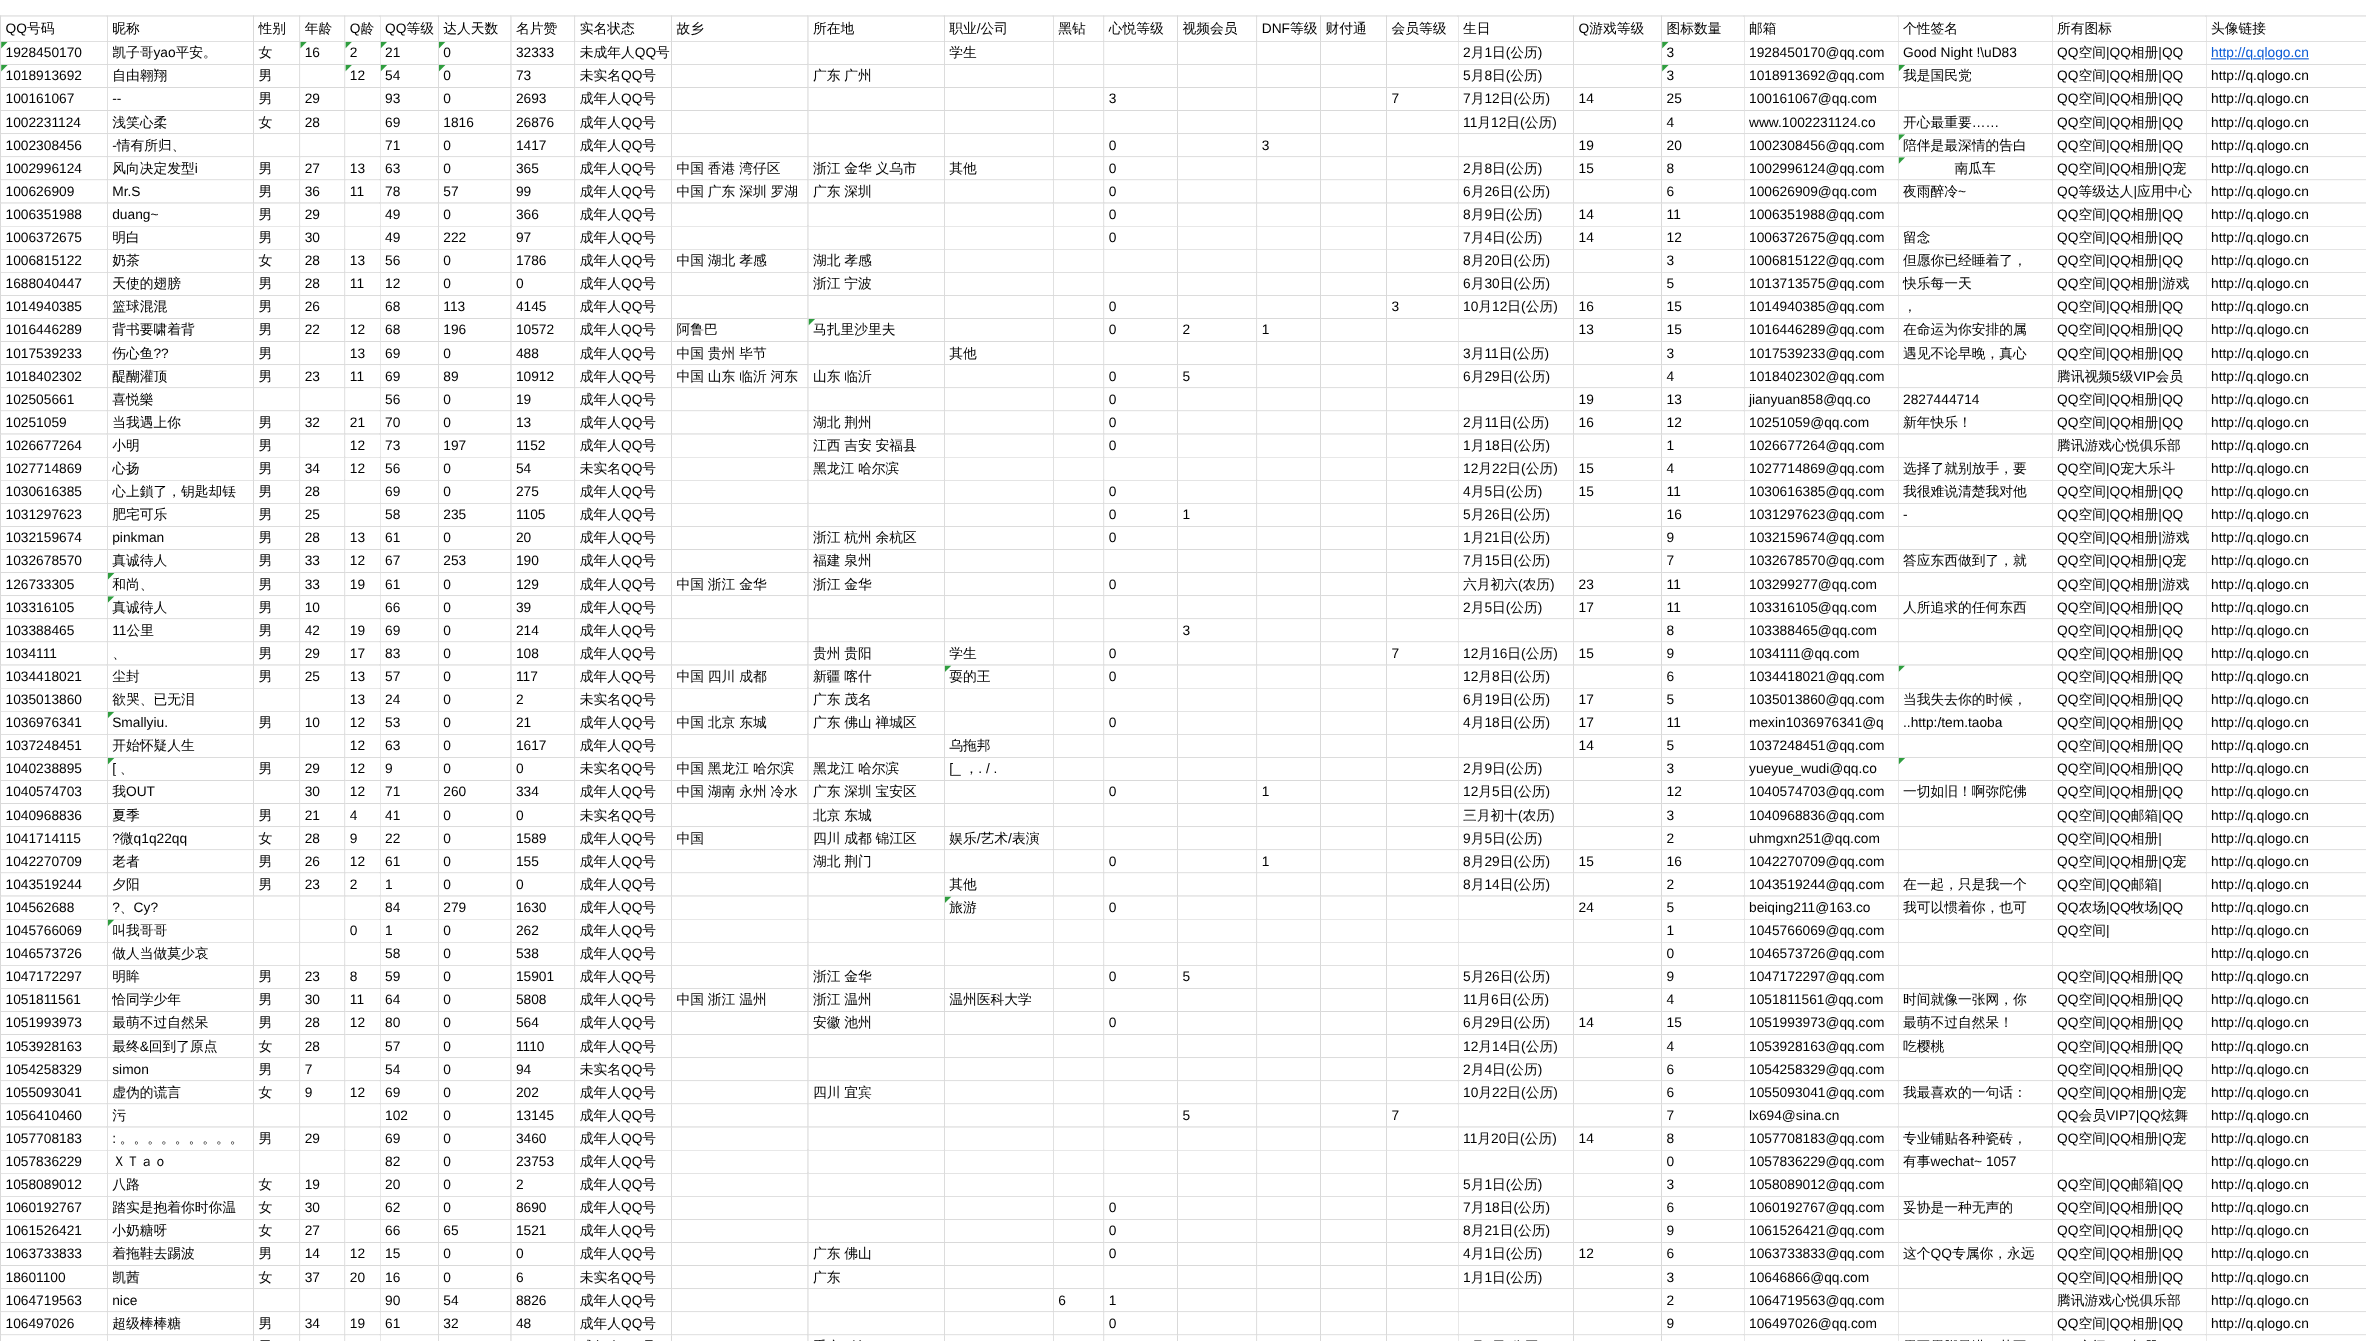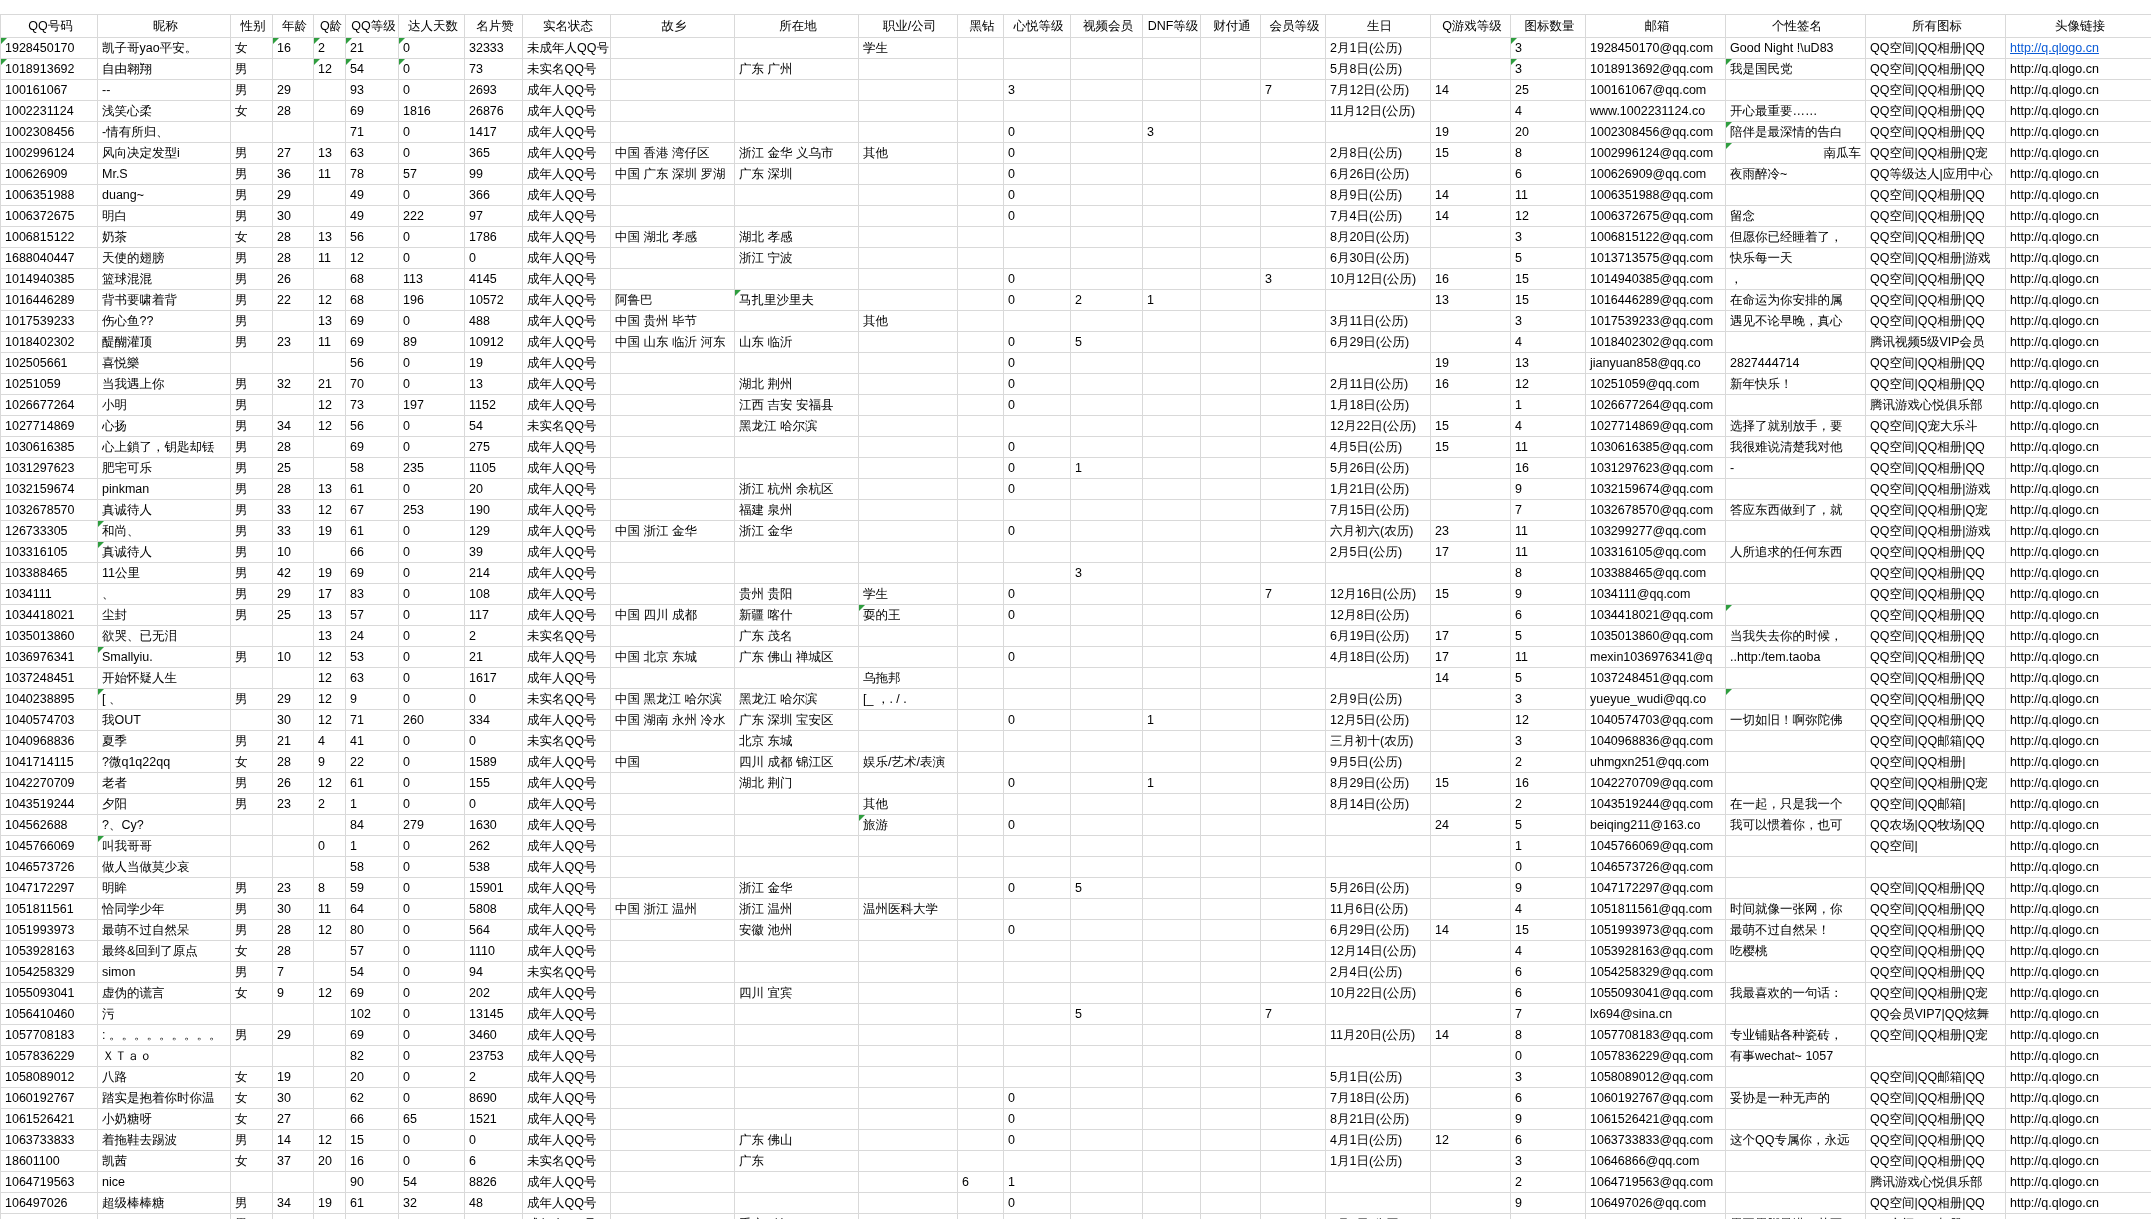--- a/index.html
+++ b/index.html
@@ -11,27 +11,27 @@
   table.sheet{border-collapse:collapse;table-layout:fixed;width:2151px;}
   th,td{
     border:1px solid #d9d9d9;
     height:20px;line-height:19px;
     padding:0 1px 0 4px;
     font-size:12.5px;font-weight:normal;
     color:#000;text-align:left;vertical-align:middle;
     white-space:nowrap;overflow:hidden;
     position:relative;background:#fff;
   }
-  thead th{height:22px;line-height:21px;text-align:center;}
+  thead th{height:22px;line-height:21px;}
   td.tri::before{
     content:"";position:absolute;top:0;left:0;width:0;height:0;
     border-top:6px solid #2f9e3f;border-right:6px solid transparent;
   }
   td .link{color:#0b5bd6;text-decoration:underline;cursor:pointer;}
-  td.right{text-align:right;padding-right:4px;}
+  td.right{text-align:center;padding-right:4px;}
 </style>
 </head>
 <body>
 
 <div class="sheet-wrap">
   <table class="sheet">
     <colgroup>
         <col style="width: 97px;">
         <col style="width: 133px;">
         <col style="width: 42px;">

